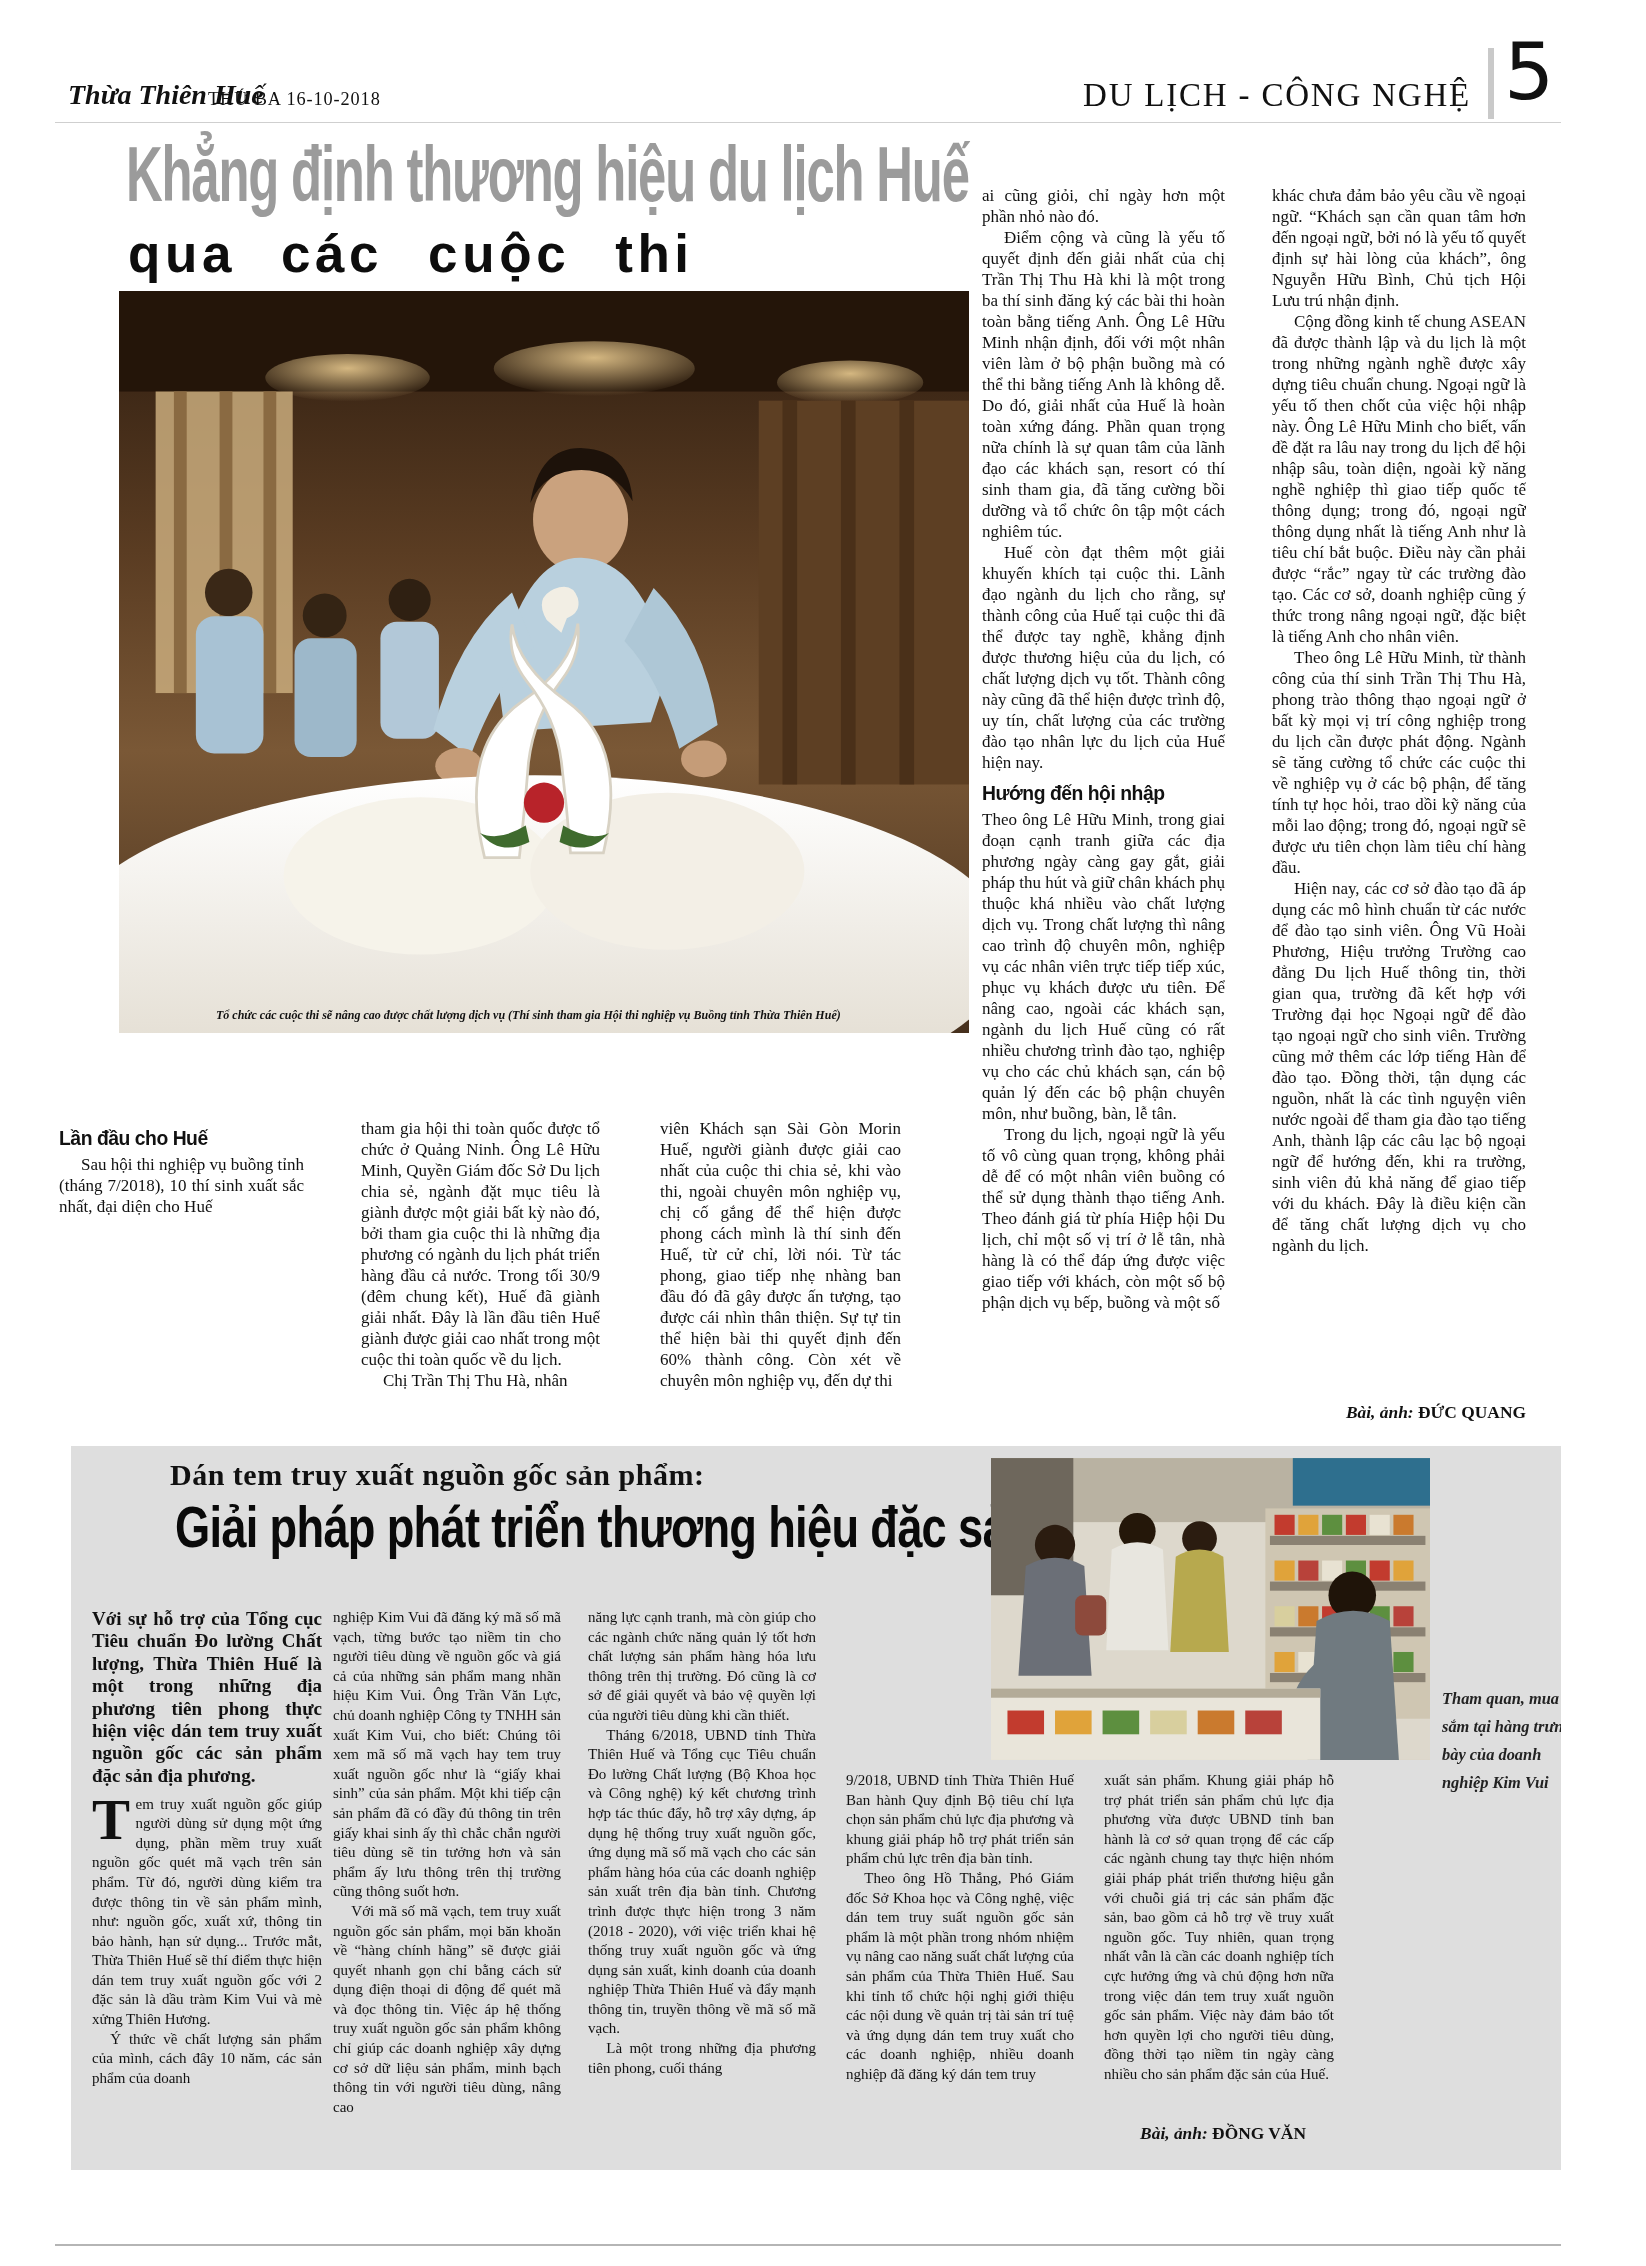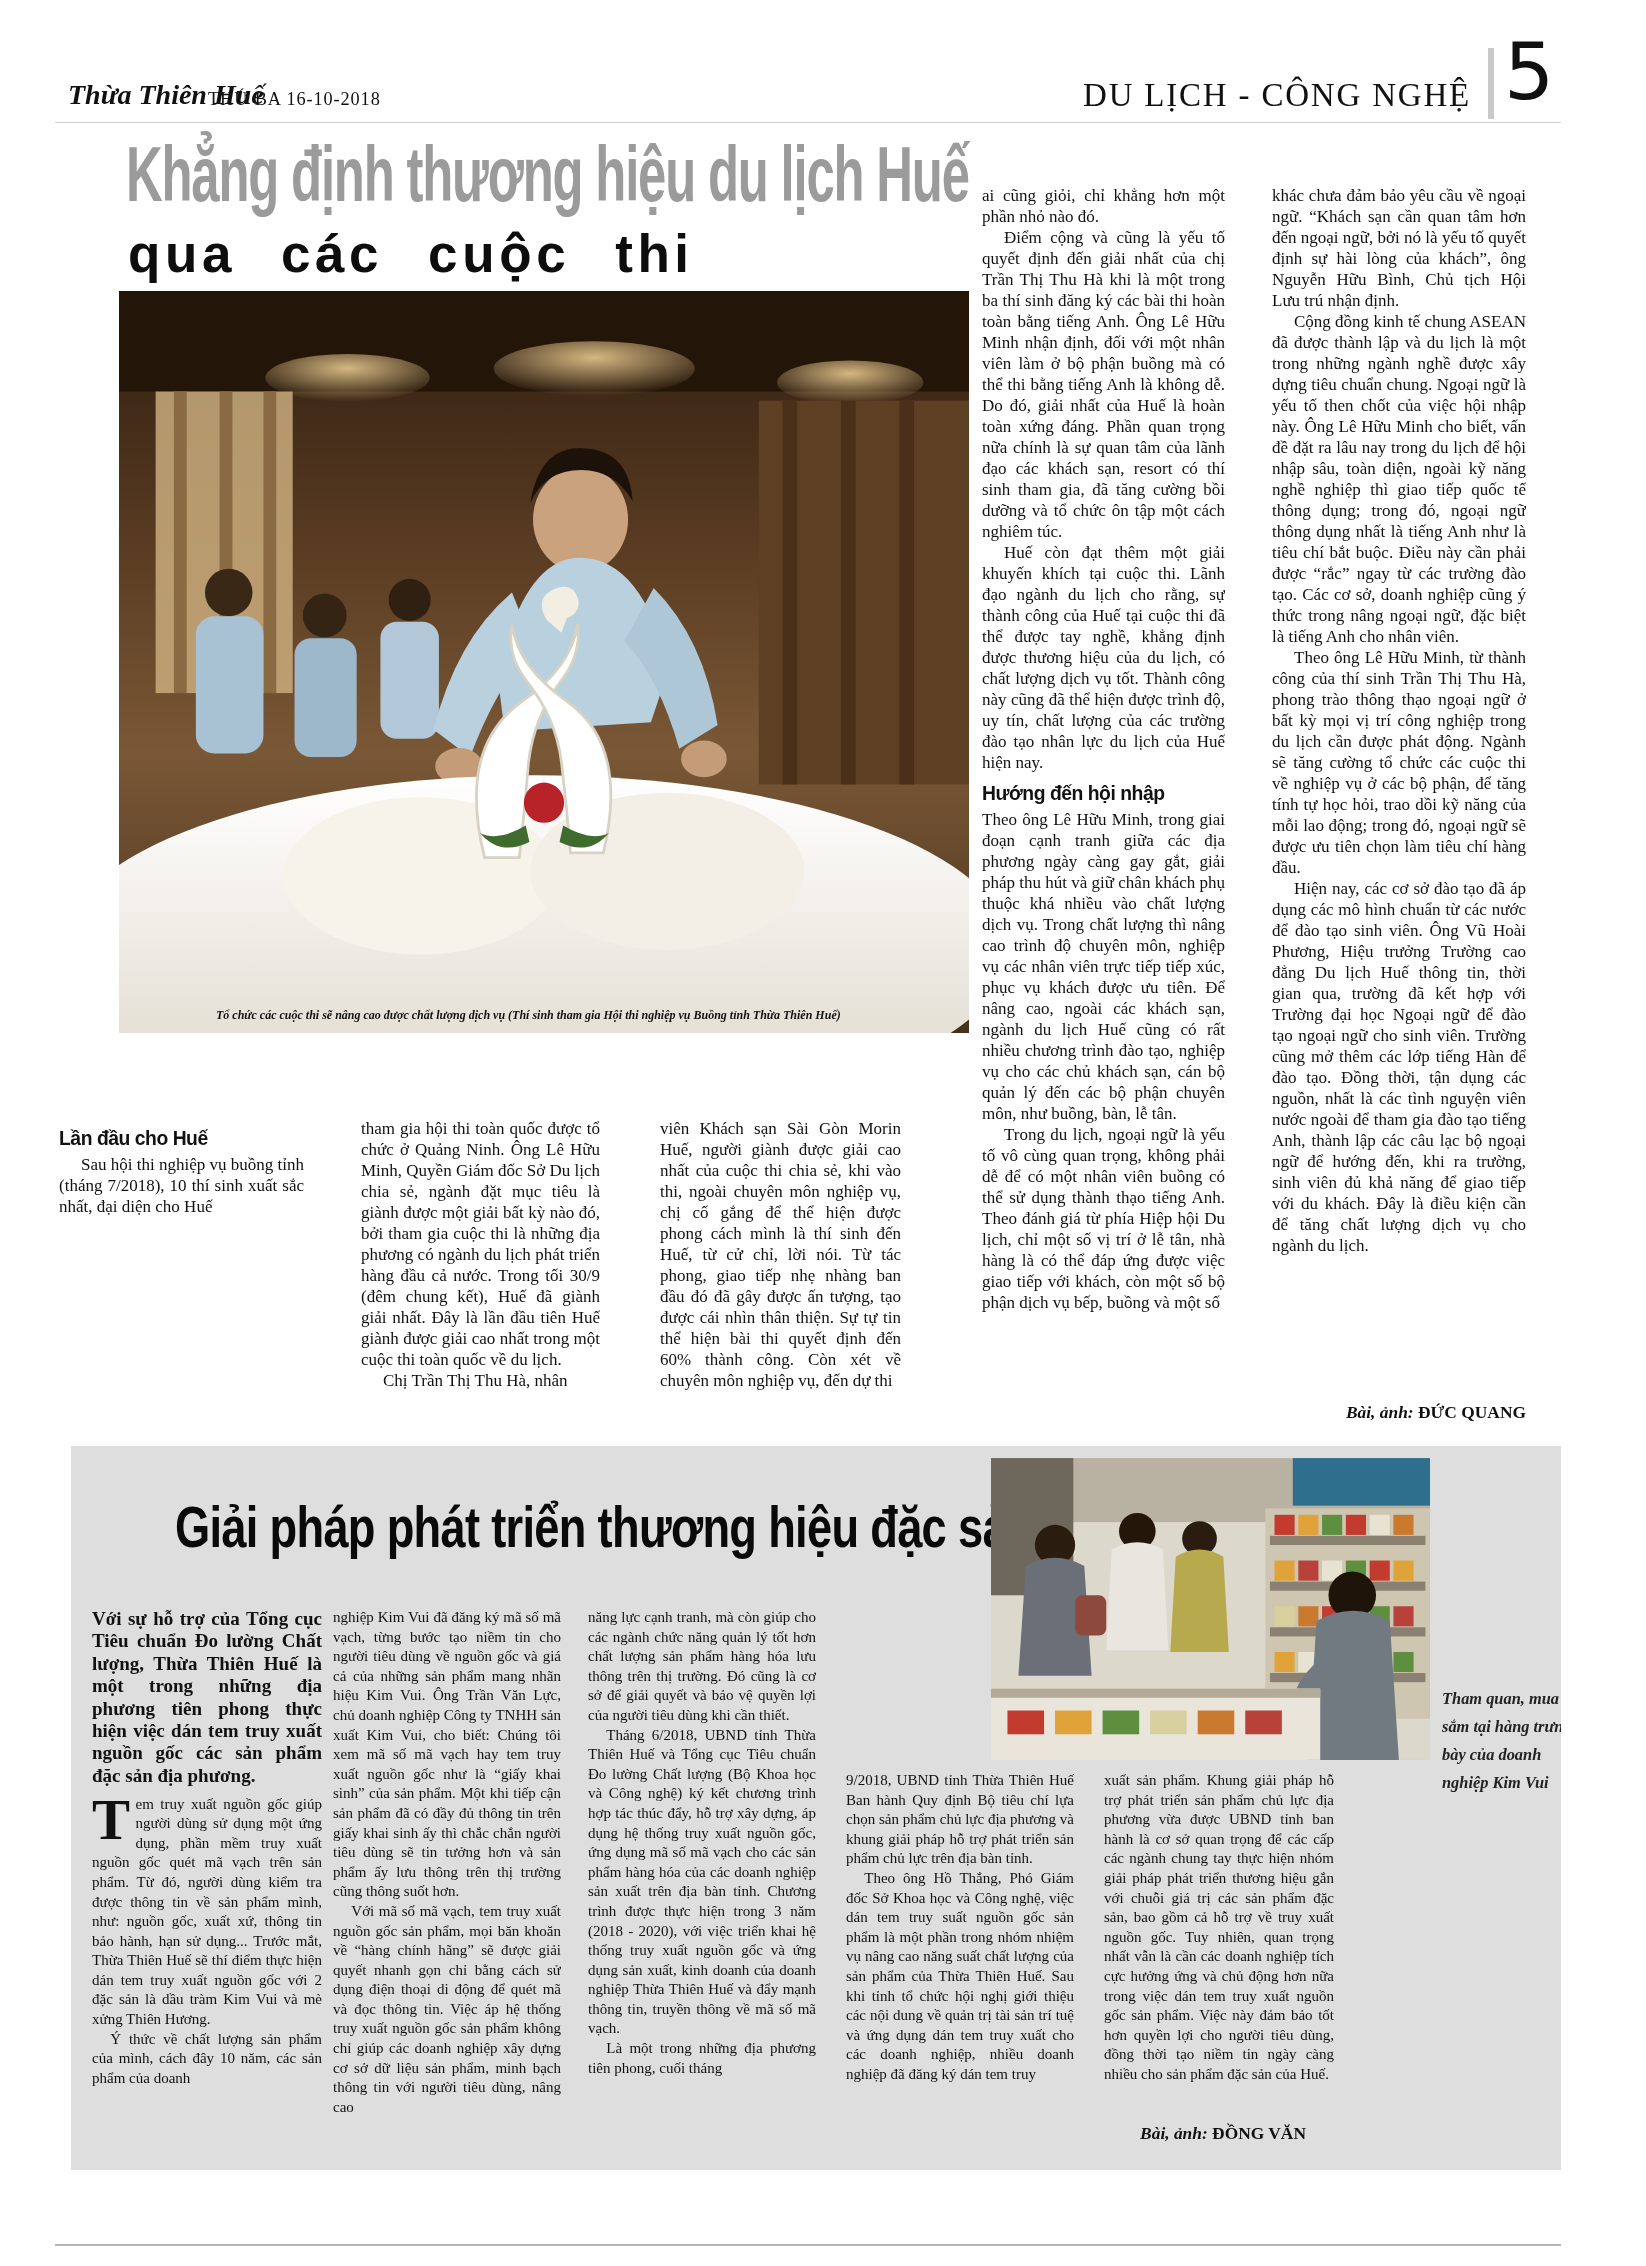--- a/index.html
+++ b/index.html
@@ -162,21 +162,21 @@
   </div>
 
   <div class="col cont" style="left:660px;top:1118px;width:241px;height:311px;">
     <div>
         <p>viên Khách sạn Sài Gòn Morin Huế, người giành được giải cao nhất của cuộc thi chia sẻ, khi vào thi, ngoài chuyên môn nghiệp vụ, chị cố gắng để thể hiện được phong cách mình là thí sinh đến Huế, từ cử chỉ, lời nói. Từ tác phong, giao tiếp nhẹ nhàng ban đầu đó đã gây được ấn tượng, tạo được cái nhìn thân thiện. Sự tự tin thể hiện bài thi quyết định đến 60% thành công. Còn xét về chuyên môn nghiệp vụ, đến dự thi</p>
       </div>
   </div>
 
   <div class="col cont" style="left:982px;top:185px;width:243px;height:1244px;">
     <div>
-        <p>ai cũng giỏi, chỉ khẳng hơn một phần nhỏ nào đó.</p>
+        <p>ai cũng giỏi, chỉ ngày hơn một phần nhỏ nào đó.</p>
         <p>Điểm cộng và cũng là yếu tố quyết định đến giải nhất của chị Trần Thị Thu Hà khi là một trong ba thí sinh đăng ký các bài thi hoàn toàn bằng tiếng Anh. Ông Lê Hữu Minh nhận định, đối với một nhân viên làm ở bộ phận buồng mà có thể thi bằng tiếng Anh là không dễ. Do đó, giải nhất của Huế là hoàn toàn xứng đáng. Phần quan trọng nữa chính là sự quan tâm của lãnh đạo các khách sạn, resort có thí sinh tham gia, đã tăng cường bồi dưỡng và tổ chức ôn tập một cách nghiêm túc.</p>
         <p>Huế còn đạt thêm một giải khuyến khích tại cuộc thi. Lãnh đạo ngành du lịch cho rằng, sự thành công của Huế tại cuộc thi đã thể được tay nghề, khẳng định được thương hiệu của du lịch, có chất lượng dịch vụ tốt. Thành công này cũng đã thể hiện được trình độ, uy tín, chất lượng của các trường đào tạo nhân lực du lịch của Huế hiện nay.</p>
       </div>
     <div class="subhead">Hướng đến hội nhập</div>
     <div class="noind">
         <p>Theo ông Lê Hữu Minh, trong giai đoạn cạnh tranh giữa các địa phương ngày càng gay gắt, giải pháp thu hút và giữ chân khách phụ thuộc khá nhiều vào chất lượng dịch vụ. Trong chất lượng thì nâng cao trình độ chuyên môn, nghiệp vụ các nhân viên trực tiếp tiếp xúc, phục vụ khách được ưu tiên. Để nâng cao, ngoài các khách sạn, ngành du lịch Huế cũng có rất nhiều chương trình đào tạo, nghiệp vụ cho các chủ khách sạn, cán bộ quản lý đến các bộ phận chuyên môn, như buồng, bàn, lễ tân.</p>
         <p>Trong du lịch, ngoại ngữ là yếu tố vô cùng quan trọng, không phải dễ để có một nhân viên buồng có thể sử dụng thành thạo tiếng Anh. Theo đánh giá từ phía Hiệp hội Du lịch, chỉ một số vị trí ở lễ tân, nhà hàng là có thể đáp ứng được việc giao tiếp với khách, còn một số bộ phận dịch vụ bếp, buồng và một số</p>
       </div>
   </div>
 
@@ -188,20 +188,21 @@
         <p>Hiện nay, các cơ sở đào tạo đã áp dụng các mô hình chuẩn từ các nước để đào tạo sinh viên. Ông Vũ Hoài Phương, Hiệu trưởng Trường cao đẳng Du lịch Huế thông tin, thời gian qua, trường đã kết hợp với Trường đại học Ngoại ngữ để đào tạo ngoại ngữ cho sinh viên. Trường cũng mở thêm các lớp tiếng Hàn để đào tạo. Đồng thời, tận dụng các nguồn, nhất là các tình nguyện viên nước ngoài để tham gia đào tạo tiếng Anh, thành lập các câu lạc bộ ngoại ngữ để hướng đến, khi ra trường, sinh viên đủ khả năng để giao tiếp với du khách. Đây là điều kiện cần để tăng chất lượng dịch vụ cho ngành du lịch.</p>
       </div>
   </div>
 
   <div class="byline" style="left:1272px;top:1402px;width:254px;">
     <span class="bp">Bài, ảnh:</span>
     <span class="bn">ĐỨC QUANG</span>
   </div>
 
   <div class="abs gbox"></div>
+  <div class="abs kicker">Dán tem truy xuất nguồn gốc sản phẩm:</div>
   <div class="abs box-hl">Giải pháp phát triển thương hiệu đặc sản</div>
 
   <div class="abs box-photo">
     <svg width="439" height="302" viewBox="0 0 480 330">
       <rect width="480" height="330" fill="#ddd8cc"></rect>
       <rect x="0" y="0" width="480" height="70" fill="#b9b2a2"></rect>
       <rect x="330" y="0" width="150" height="52" fill="#2e6f8e"></rect>
       <rect x="0" y="0" width="90" height="150" fill="#6e675c"></rect>
 
       <g>

